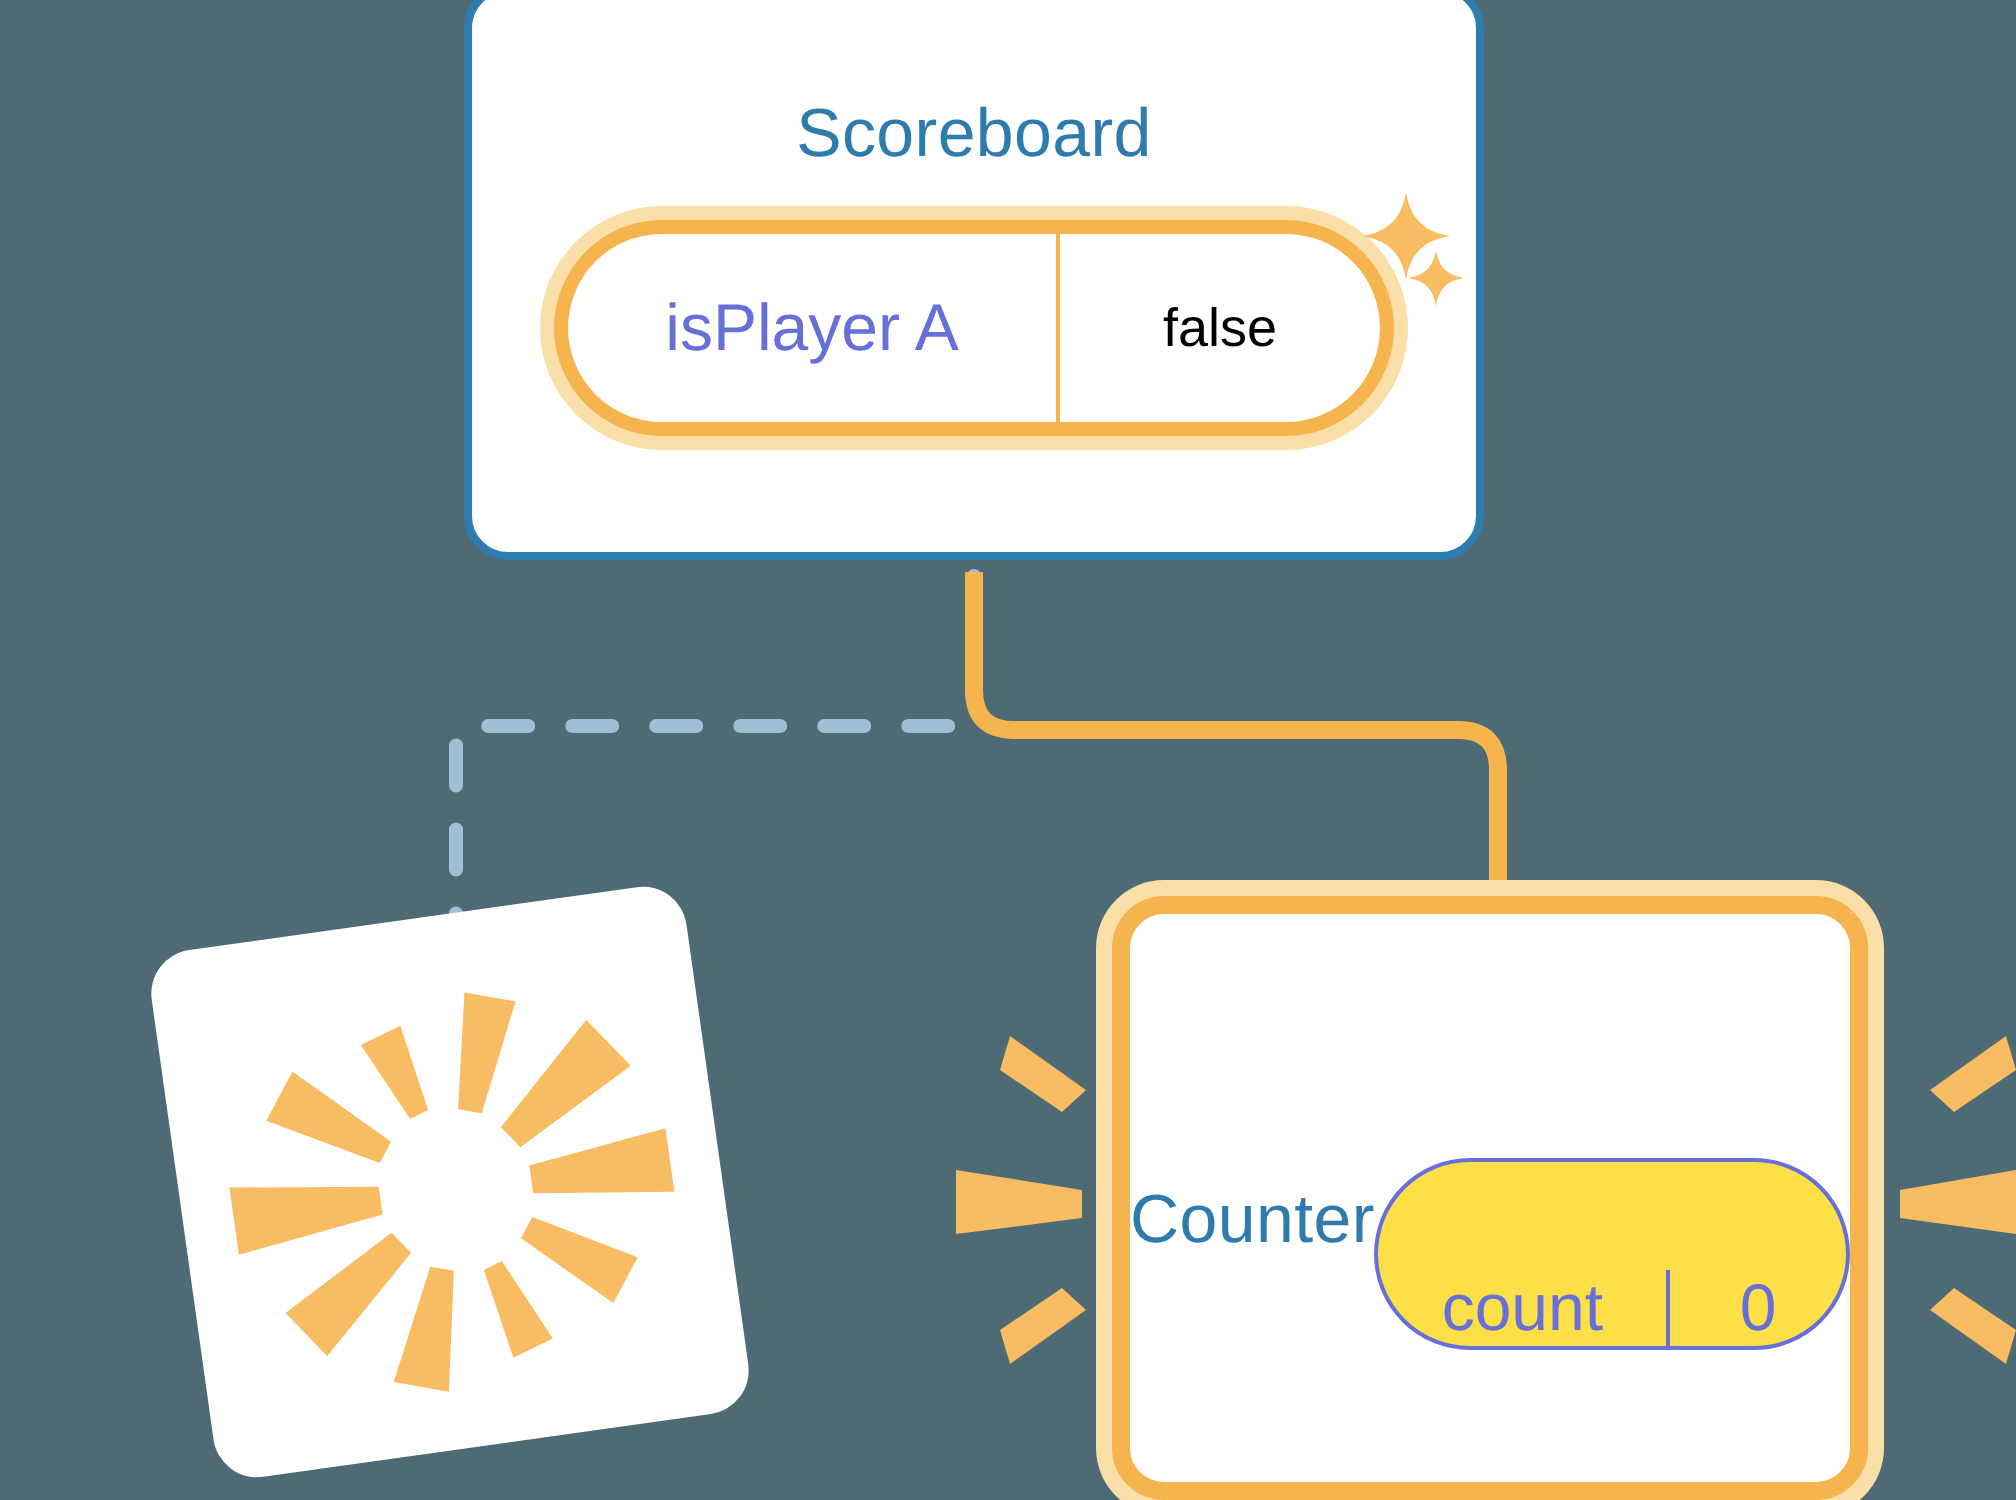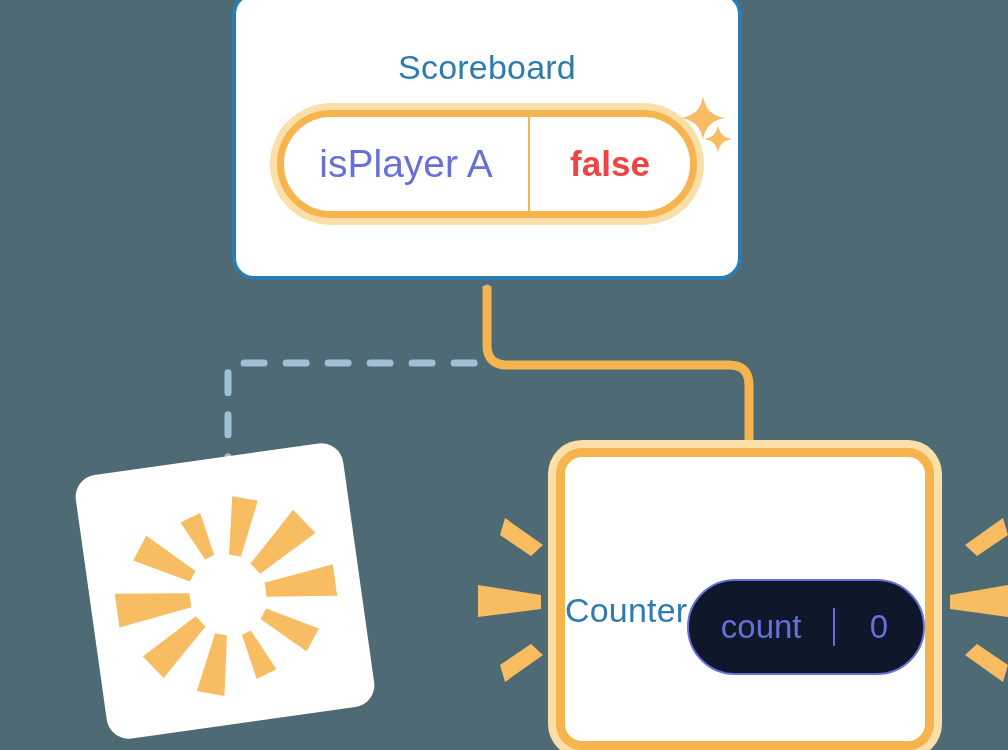--- a/index.html
+++ b/index.html
@@ -60,33 +60,33 @@
     border-radius: 60px;
     box-shadow: 0 0 0 7px #fbdfa8;
     display: flex;
     align-items: stretch;
   }
   .pill-hot .pill-key {
     flex: 1 1 auto;
     display: flex;
     align-items: center;
     justify-content: center;
-    font-size: 39px;
+    font-size: 33px;
     font-weight: 400;
     color: #6670d8;
     border-right: 2px solid #f6b44f;
   }
   .pill-hot .pill-val {
     flex: 0 0 160px;
     display: flex;
     align-items: center;
     justify-content: center;
-    font-size: 35px;
-    font-weight: 700;
-    color: #ef4444;
+    font-size: 27px;
+    font-weight: 400;
+    color: #000000;
   }
 
   
   .sparkle {
     position: absolute;
     color: #f8bd62;
     line-height: 0;
   }
   .sparkle svg { display: block; }
   .sparkle-lg { left: 680px; top: 95px; }
@@ -109,25 +109,25 @@
     align-items: center;
     padding-top: 56px;
     z-index: 4;
   }
   .counter-card .card-title { margin-bottom: 34px; }
 
   .pill-plain {
     width: 268px;
     height: 96px;
     box-sizing: border-box;
-    background: #0f172a;
+    background: #fde047;
     border: 2px solid #6670d8;
     border-radius: 52px;
     display: flex;
-    align-items: center;
+    align-items: flex-end;
   }
   .pill-plain .pill-key {
     flex: 1 1 auto;
     display: flex;
     align-items: center;
     justify-content: center;
     font-size: 33px;
     color: #6670d8;
     border-right: 2px solid #6670d8;
   }

